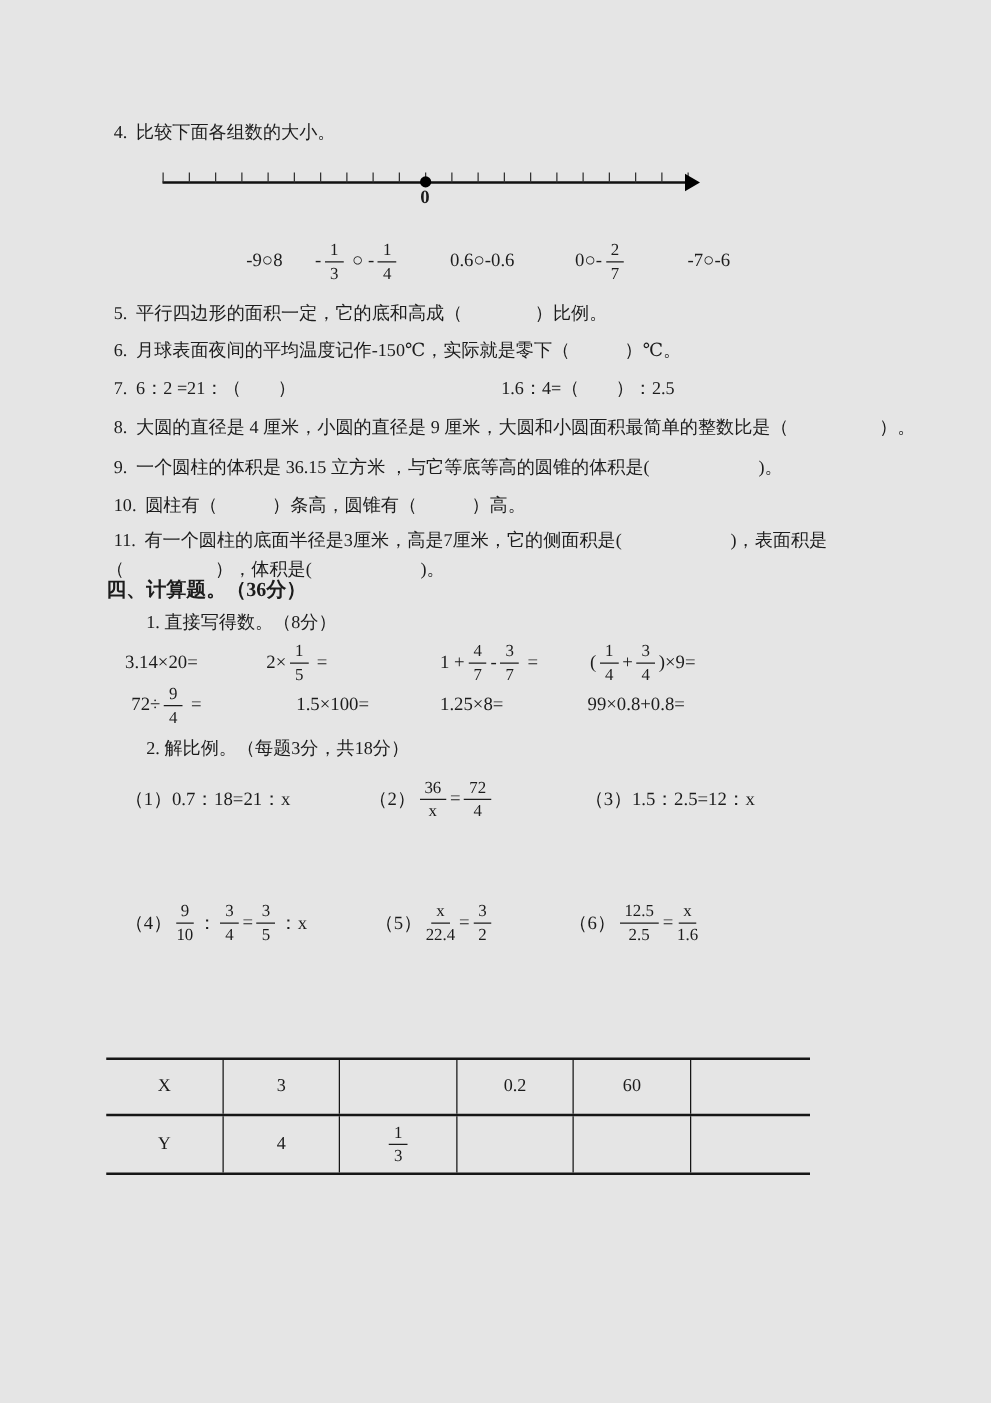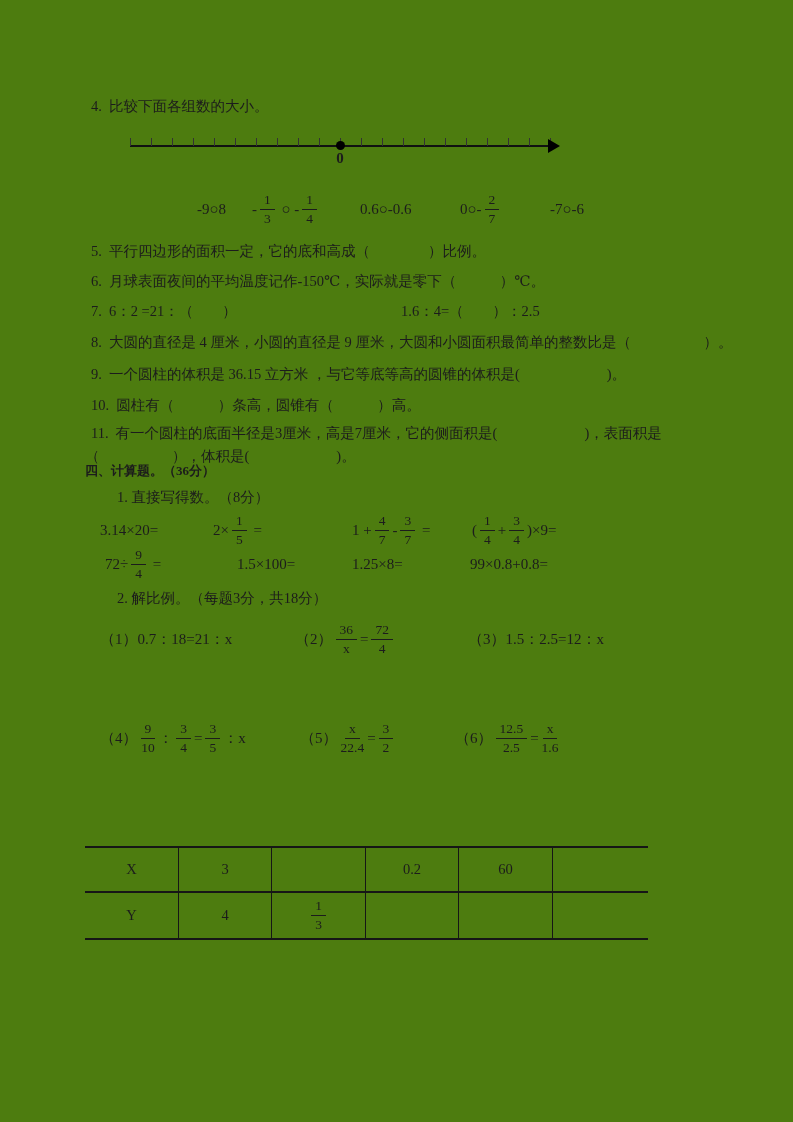--- a/index.html
+++ b/index.html
@@ -1,22 +1,22 @@
 <!DOCTYPE html>
 <html><head>
 <meta charset="utf-8">
 <style>
   html,body{margin:0;padding:0;background:#ffffff;}
-  .page{position:relative;width:793px;height:1122px;background:#4d7c0f;
+  .page{position:relative;width:793px;height:1122px;background:#e5e5e5;
         font-family:"Liberation Serif","DejaVu Serif","DejaVu Sans",serif;
         color:#1c1c1c;overflow:hidden;}
   .q{position:absolute;font-size:14.5px;line-height:20px;white-space:nowrap;}
   .qlabel{margin-right:7px;}
   .qpart2{position:absolute;left:310px;top:0;}
-  .sec{position:absolute;font-weight:bold;font-size:13px;white-space:nowrap;}
+  .sec{position:absolute;font-weight:bold;font-size:16px;white-space:nowrap;}
   .sub{position:absolute;font-size:14.5px;white-space:nowrap;margin-left:32px;}
   .absrow{position:absolute;left:0;width:100%;}
   .expr{position:absolute;top:0;height:100%;display:flex;align-items:center;
         font-size:15px;white-space:pre;justify-content:flex-end;}
   .frac{display:inline-flex;flex-direction:column;align-items:center;
         margin:0 3px;font-size:13.5px;line-height:16px;}
   .frac .num{border-bottom:1.4px solid #1c1c1c;padding:0 4px 1px;}
   .frac .den{padding-top:1px;}
   
   .numberline{position:absolute;left:130px;top:137px;width:435px;height:40px;}

